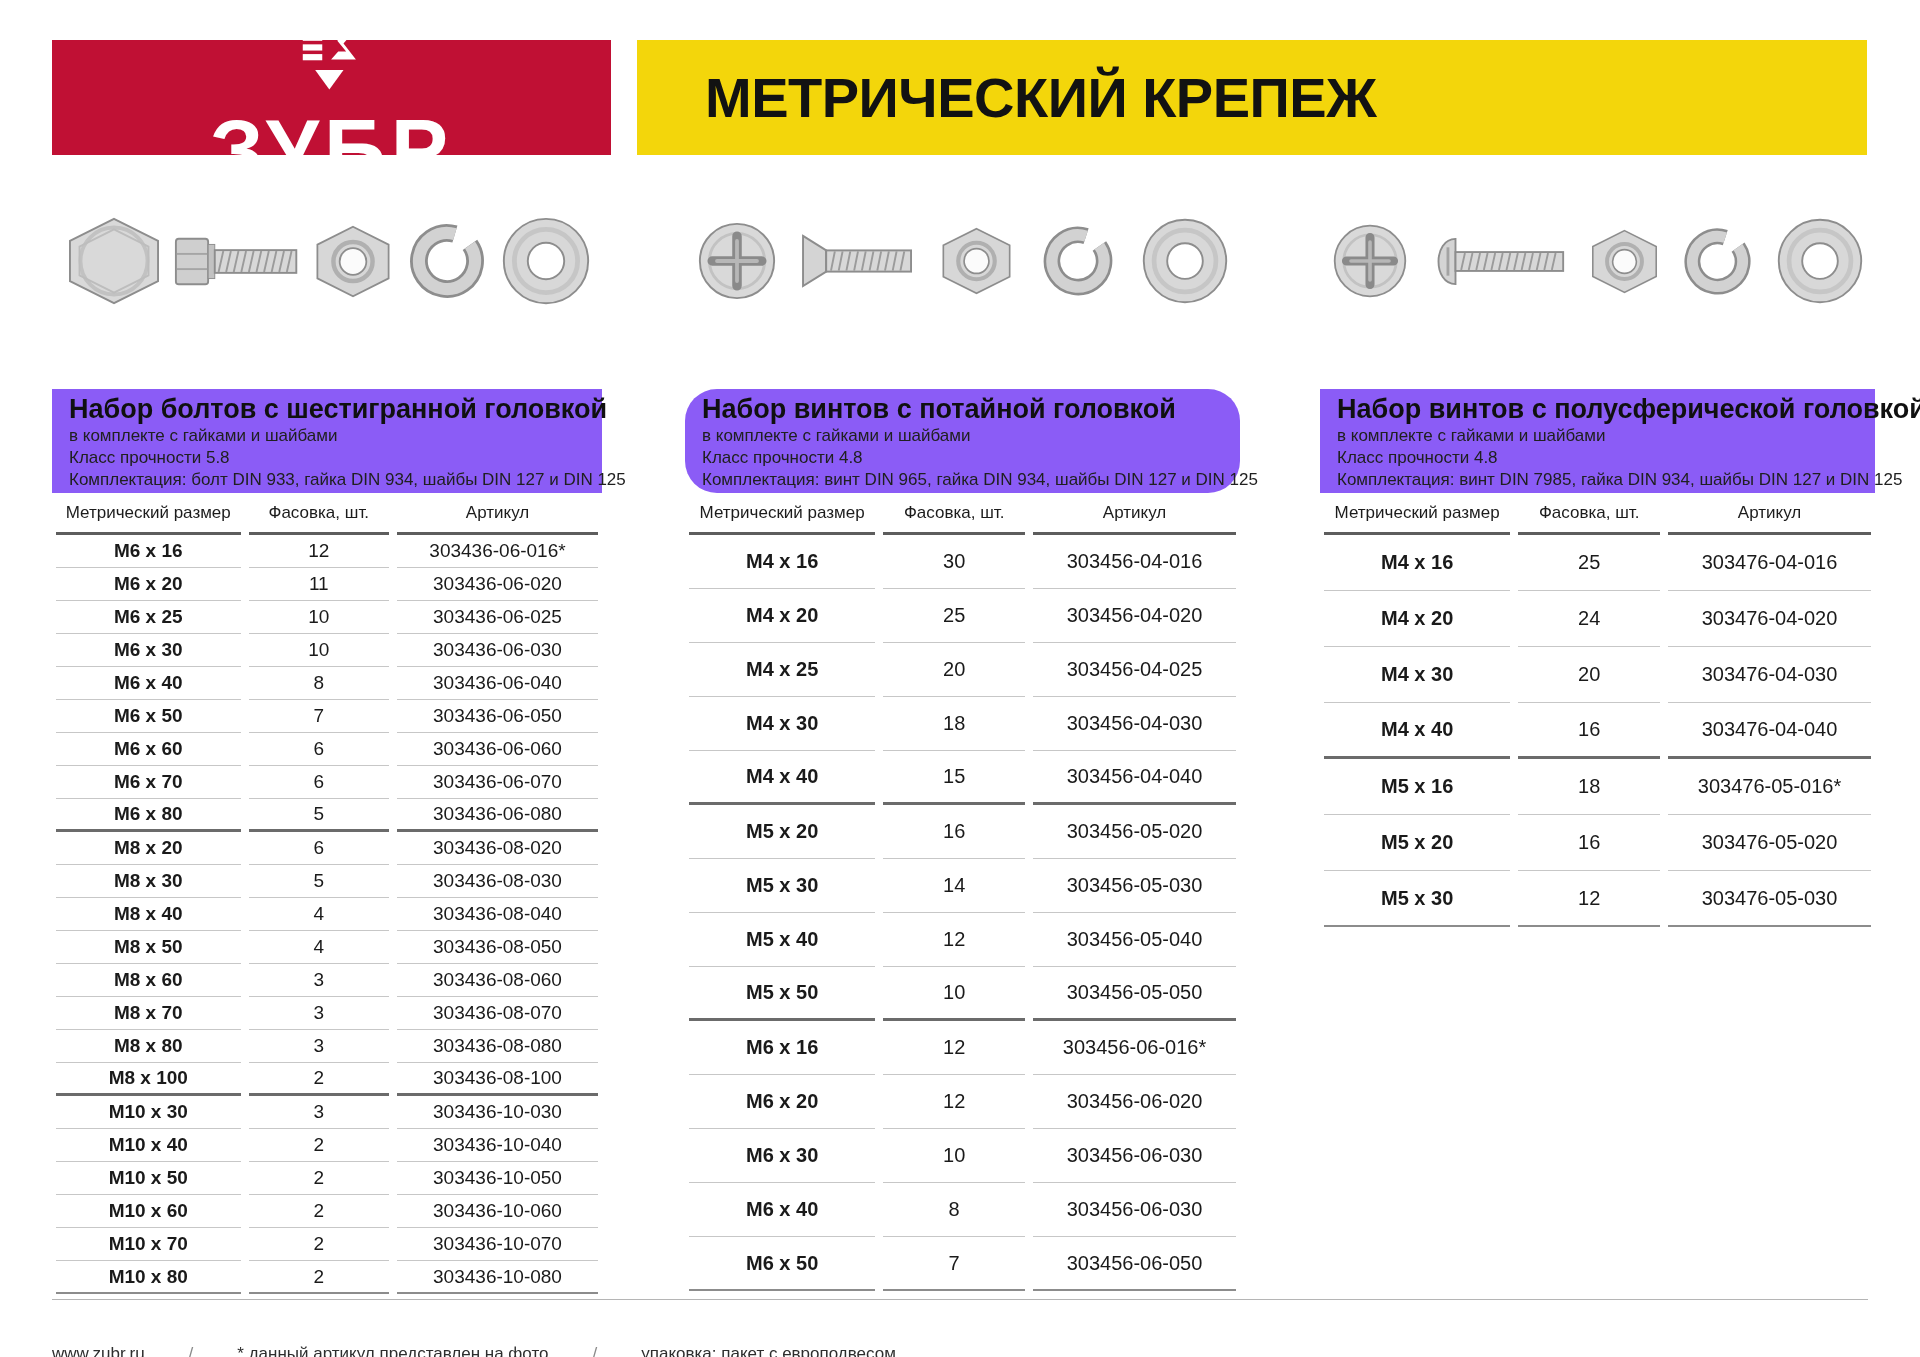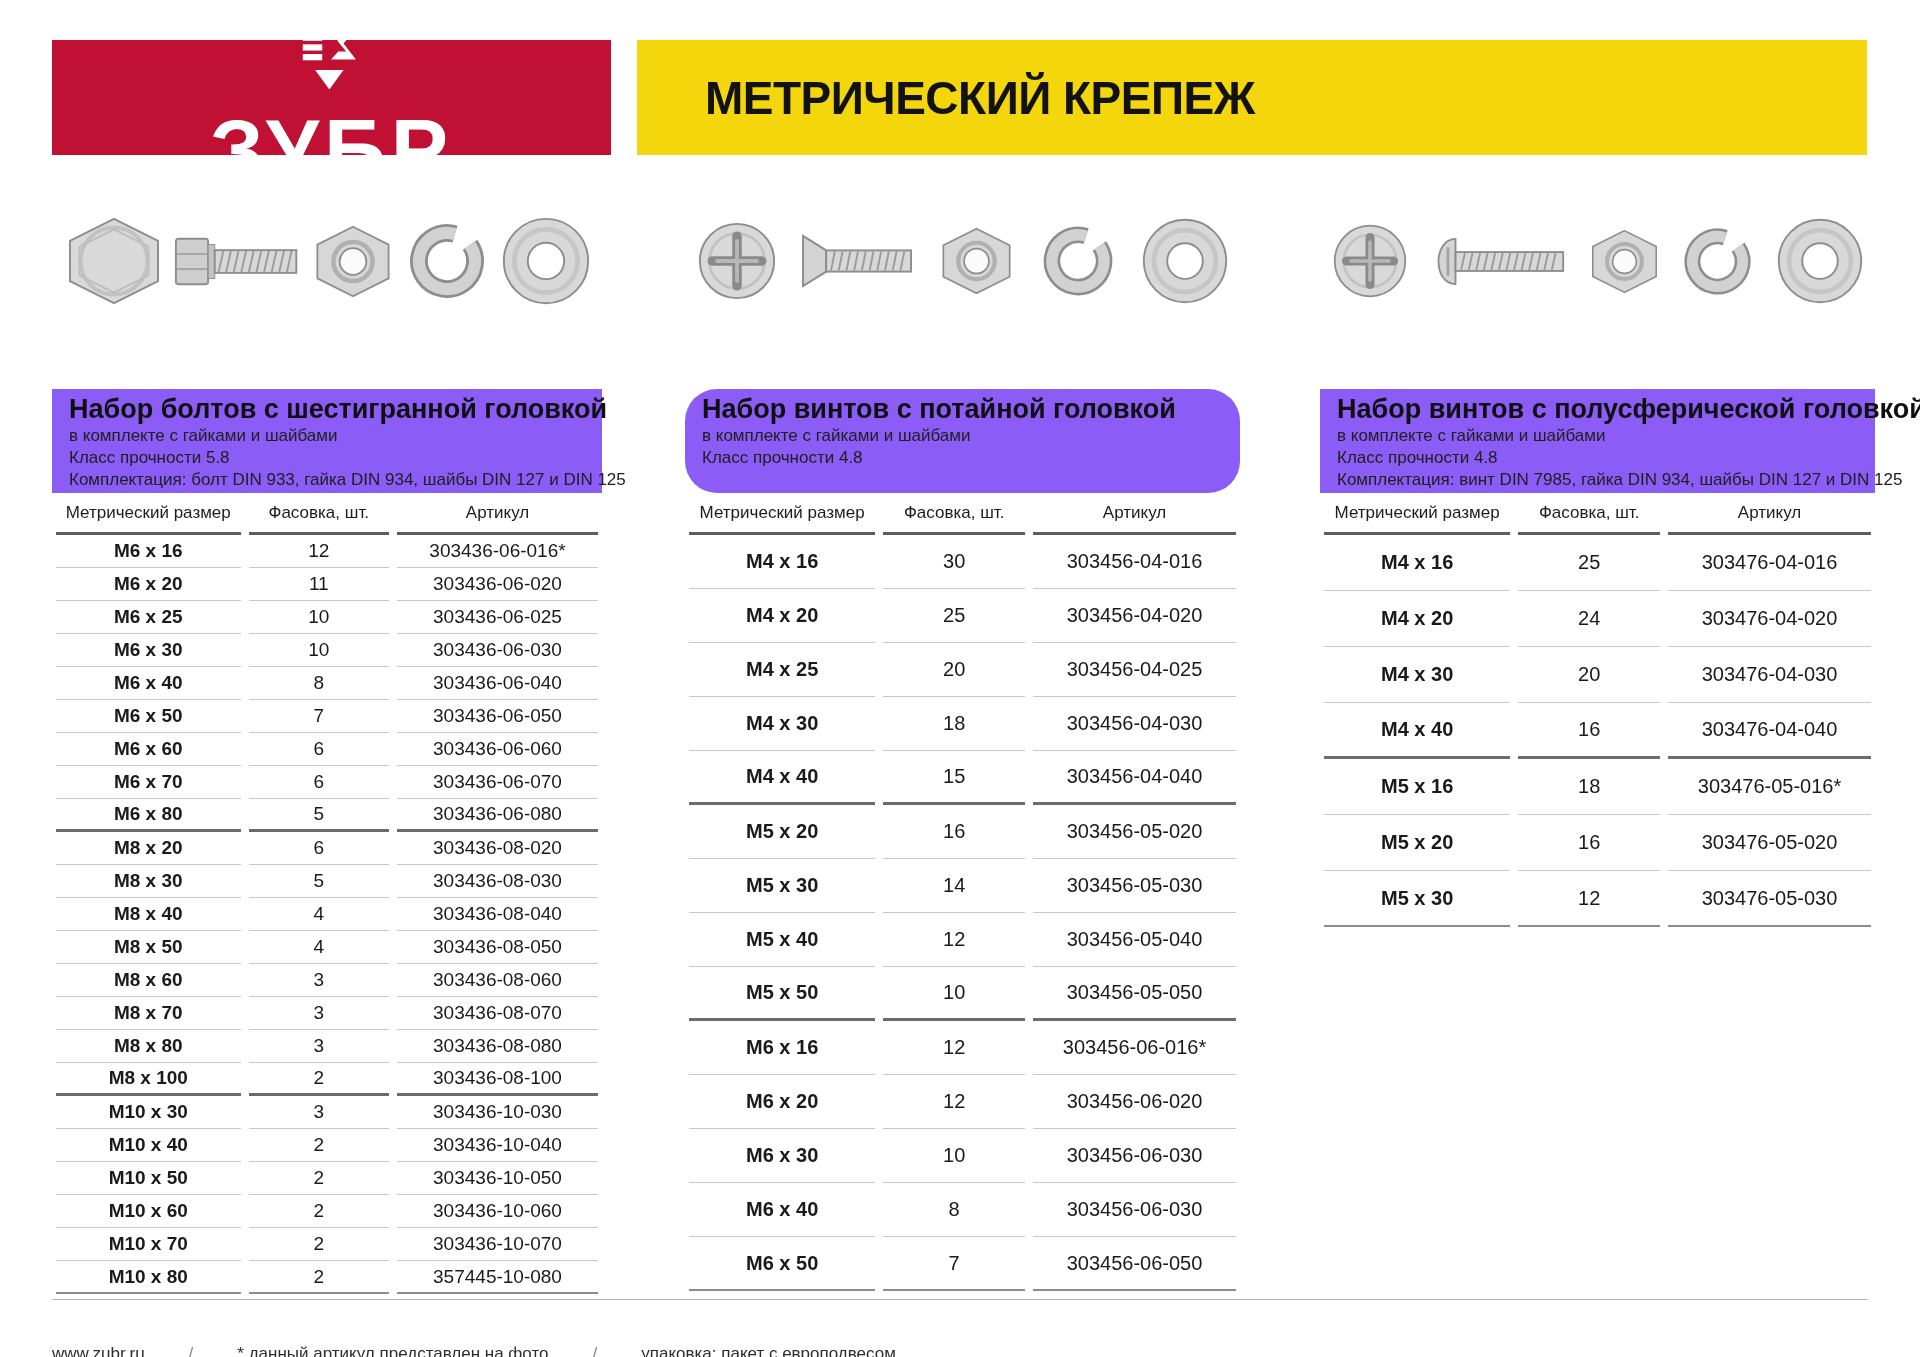--- a/index.html
+++ b/index.html
@@ -8,21 +8,21 @@
     font-family:"Liberation Sans","DejaVu Sans",sans-serif;color:#1a1a1a;
   }
   .abs{position:absolute;}
 
   
   .brand-box{left:52px;top:40px;width:559px;height:115px;background:#c01034;
     display:flex;align-items:center;justify-content:center;gap:16px;}
   .brand-text{color:#ffffff;font-size:86px;font-weight:700;letter-spacing:5px;line-height:1;}
   .title-box{left:637px;top:40px;width:1230px;height:115px;background:#f3d60b;
     display:flex;align-items:center;}
-  .title-text{font-size:46px;font-weight:700;letter-spacing:-0.5px;color:#121212;padding-left:68px;}
+  .title-text{font-size:56px;font-weight:700;letter-spacing:-0.5px;color:#121212;padding-left:68px;}
 
   
   .photo-strip{top:192px;height:138px;display:flex;align-items:center;justify-content:space-between;padding:0 6px;box-sizing:border-box;}
   #photos-0{left:58px;width:540px;}
   #photos-1{left:691px;width:545px;}
   #photos-2{left:1326px;width:545px;}
   .photo{display:flex;align-items:center;}
 
   .title-block{top:389px;height:104px;background:#8b5cf6;box-sizing:border-box;padding:5px 16px 0 17px;}
   #tblock-0{left:52px;width:550px;}
@@ -202,20 +202,21 @@
 <div class="abs title-block" id="tblock-0">
   <div class="pt-title">Набор болтов с шестигранной головкой</div>
   <div class="pt-line">в комплекте с гайками и шайбами</div>
   <div class="pt-line">Класс прочности 5.8</div>
   <div class="pt-line">Комплектация: болт DIN 933, гайка DIN 934, шайбы DIN 127 и DIN 125</div>
 </div>
 <div class="abs title-block" id="tblock-1">
   <div class="pt-title">Набор винтов с потайной головкой</div>
   <div class="pt-line">в комплекте с гайками и шайбами</div>
   <div class="pt-line">Класс прочности 4.8</div>
+  <div class="pt-line">Комплектация: винт DIN 965, гайка DIN 934, шайбы DIN 127 и DIN 125</div>
 </div>
 <div class="abs title-block" id="tblock-2">
   <div class="pt-title">Набор винтов с полусферической головкой</div>
   <div class="pt-line">в комплекте с гайками и шайбами</div>
   <div class="pt-line">Класс прочности 4.8</div>
   <div class="pt-line">Комплектация: винт DIN 7985, гайка DIN 934, шайбы DIN 127 и DIN 125</div>
 </div>
 
 <div class="abs table" id="table-0">
   <div class="thead">
@@ -330,21 +331,21 @@
         <div class="cell c2">303436-10-060</div>
       </div>
       <div class="trow">
         <div class="cell c0">M10 x 70</div>
         <div class="cell c1">2</div>
         <div class="cell c2">303436-10-070</div>
       </div>
       <div class="trow">
         <div class="cell c0">M10 x 80</div>
         <div class="cell c1">2</div>
-        <div class="cell c2">357445-10-080</div>
+        <div class="cell c2">303436-10-080</div>
       </div>
     </div>
 </div>
 <div class="abs table" id="table-1">
   <div class="thead">
     <div class="hcell">Метрический размер</div>
     <div class="hcell">Фасовка, шт.</div>
     <div class="hcell">Артикул</div>
   </div>
   <div>

